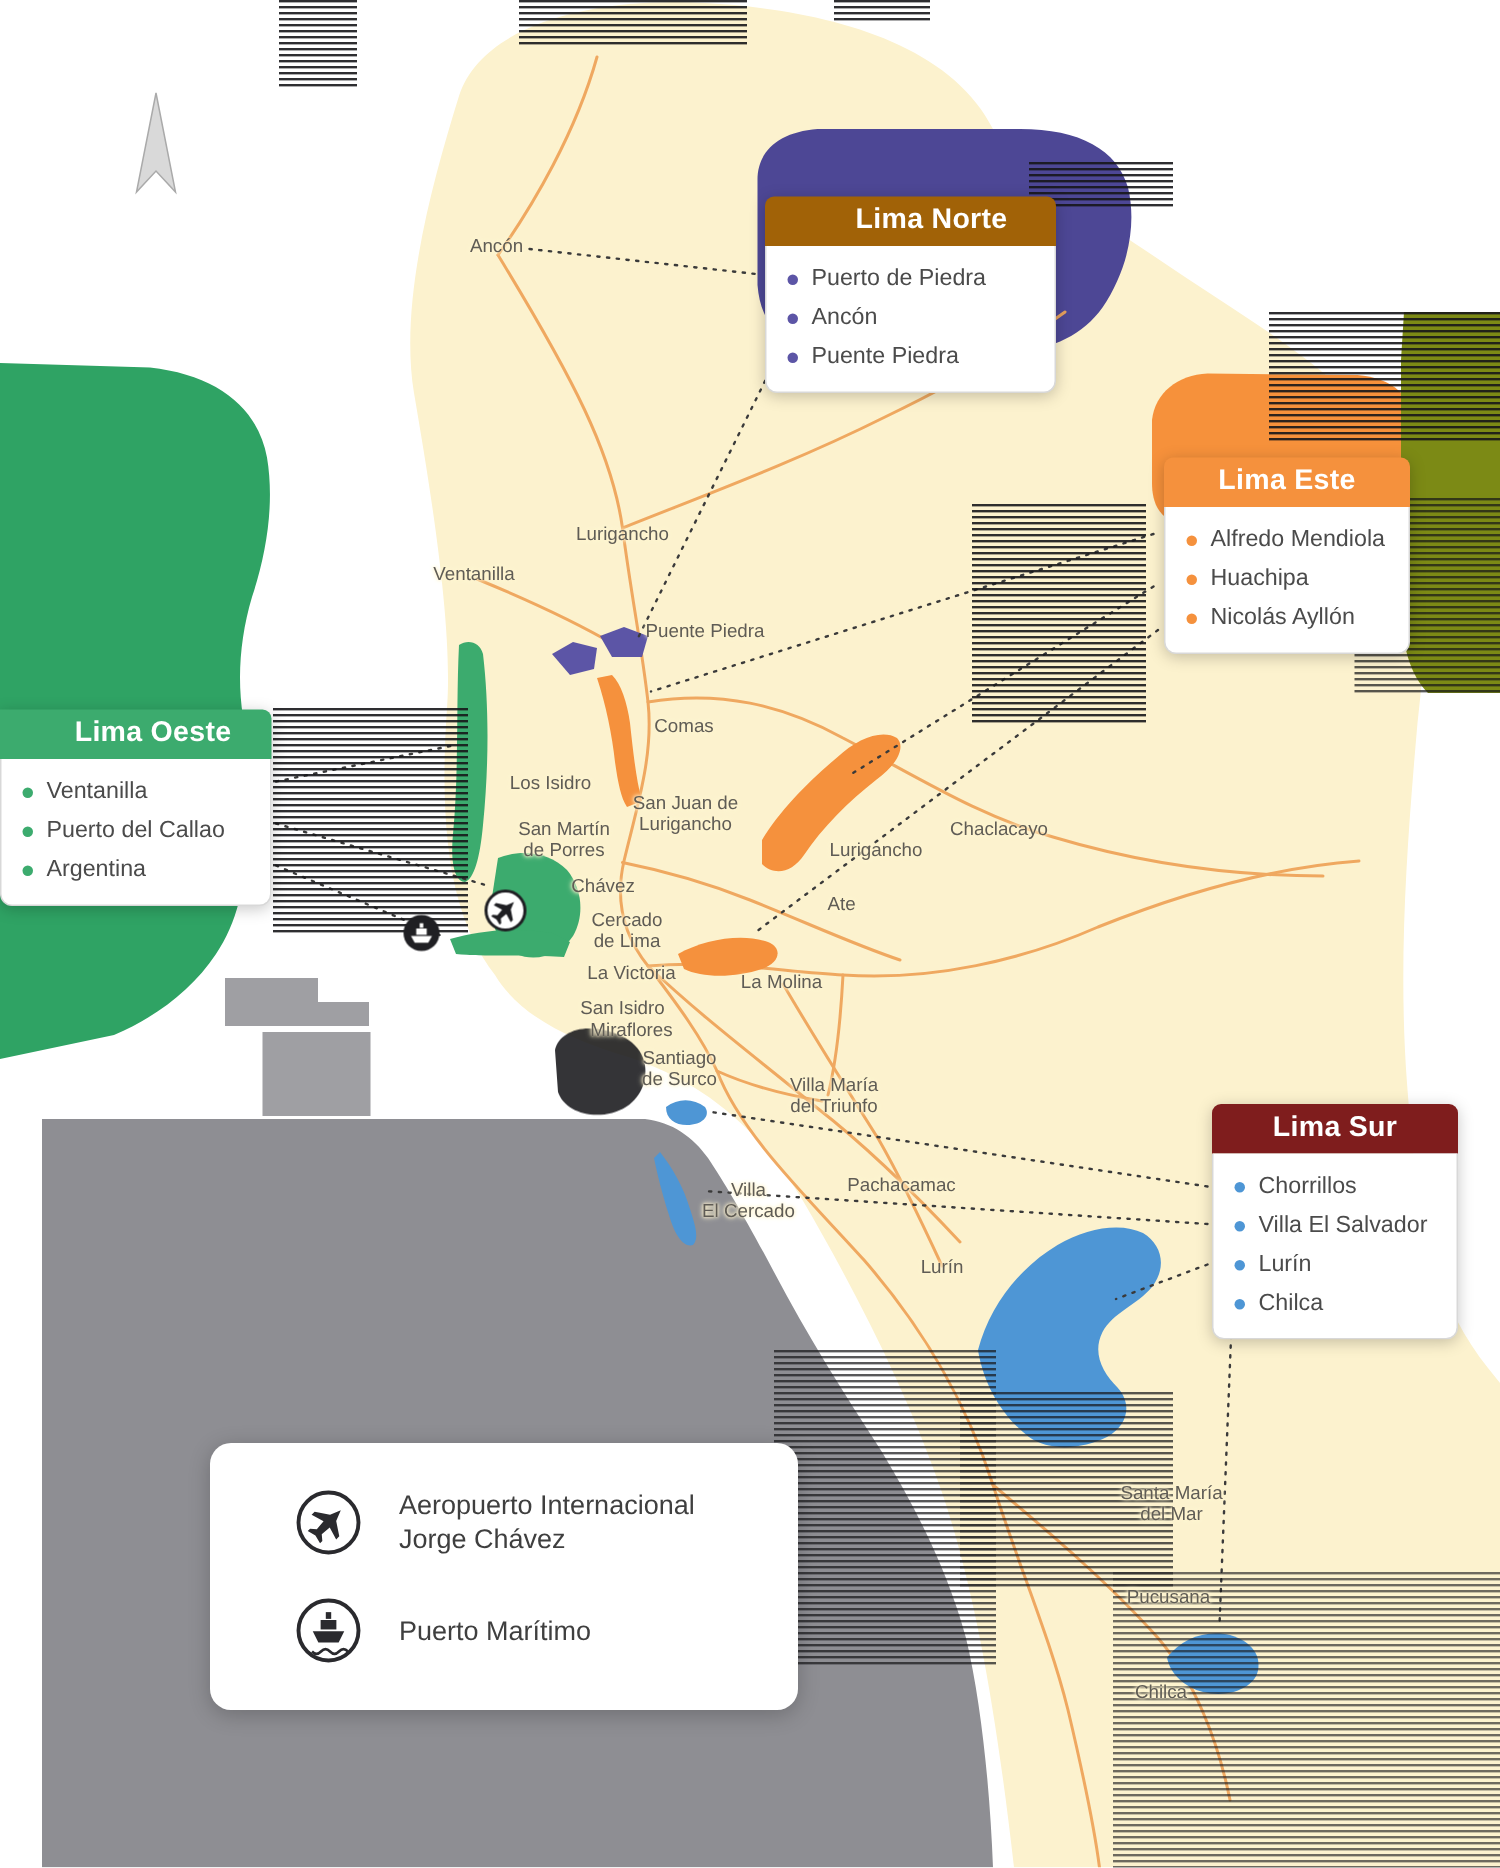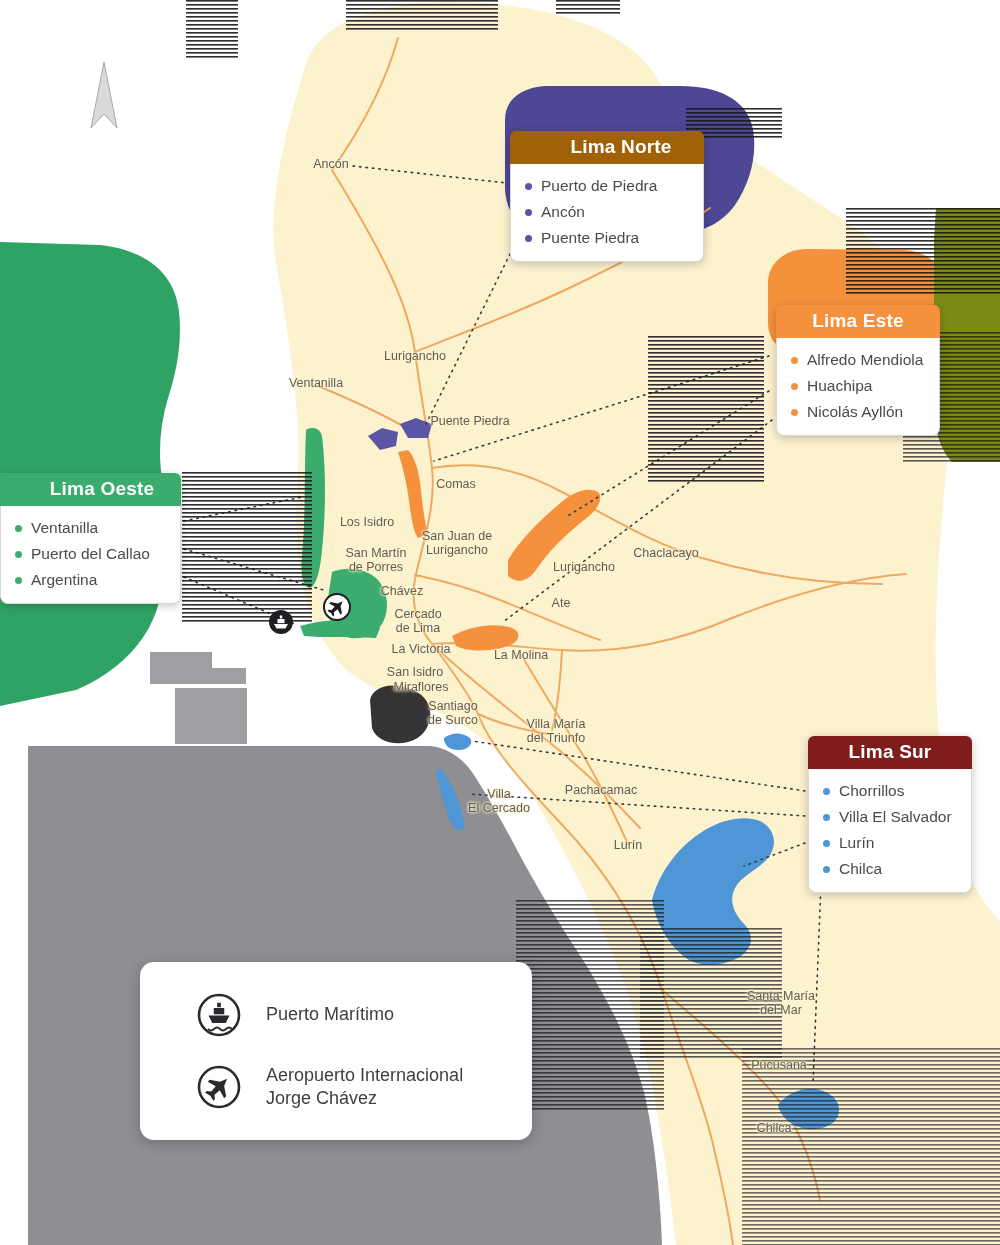--- a/index.html
+++ b/index.html
@@ -288,34 +288,34 @@
           <span class="bullet b-sur"></span>
           <span>Chilca</span>
         </li>
     </ul>
   </div>
 
   <div class="legend">
     <div class="legend-row">
       <svg class="legend-icon" viewBox="0 0 46 46">
         <circle cx="23" cy="23" r="20" fill="#ffffff" stroke="#2a2a2e" stroke-width="2.6"></circle>
+        <g transform="translate(23,23) rotate(45) scale(1.45)">
+          <path d="M 0 -8 L 2 -3 L 8 1 L 8 3 L 2 1.2 L 1.6 6 L 4 8 L 4 9.5 L 0 8.5 L -4 9.5 L -4 8 L -1.6 6 L -2 1.2 L -8 3 L -8 1 L -2 -3 Z" fill="#2a2a2e"></path>
+        </g>
+      </svg>
+      <div class="legend-text">Aeropuerto Internacional
+Jorge Chávez</div>
+    </div>
+    <div class="legend-row">
+      <svg class="legend-icon" viewBox="0 0 46 46">
+        <circle cx="23" cy="23" r="20" fill="#ffffff" stroke="#2a2a2e" stroke-width="2.6"></circle>
         <g transform="translate(23,22) scale(1.5)" fill="#2a2a2e">
           <path d="M -7 1 L 7 1 L 4.5 6 L -4.5 6 Z"></path>
           <rect x="-3.5" y="-4" width="7" height="4.2"></rect>
           <rect x="-1.2" y="-7.5" width="2.4" height="3"></rect>
         </g>
         <path d="M 12 37 Q 15 40 18 37 Q 21 34 24 37 Q 27 40 30 37 Q 33 34 36 37" stroke="#2a2a2e" stroke-width="1.8" fill="none"></path>
       </svg>
       <div class="legend-text">Puerto Marítimo</div>
     </div>
-    <div class="legend-row">
-      <svg class="legend-icon" viewBox="0 0 46 46">
-        <circle cx="23" cy="23" r="20" fill="#ffffff" stroke="#2a2a2e" stroke-width="2.6"></circle>
-        <g transform="translate(23,23) rotate(45) scale(1.45)">
-          <path d="M 0 -8 L 2 -3 L 8 1 L 8 3 L 2 1.2 L 1.6 6 L 4 8 L 4 9.5 L 0 8.5 L -4 9.5 L -4 8 L -1.6 6 L -2 1.2 L -8 3 L -8 1 L -2 -3 Z" fill="#2a2a2e"></path>
-        </g>
-      </svg>
-      <div class="legend-text">Aeropuerto Internacional
-Jorge Chávez</div>
-    </div>
   </div>
 
 </div>
 
 </body></html>

